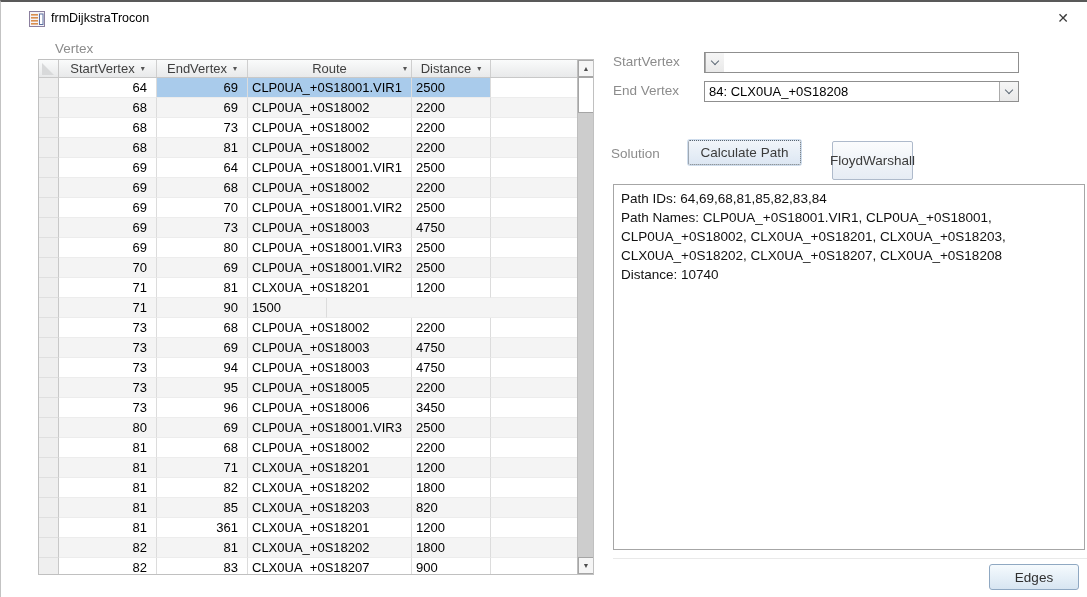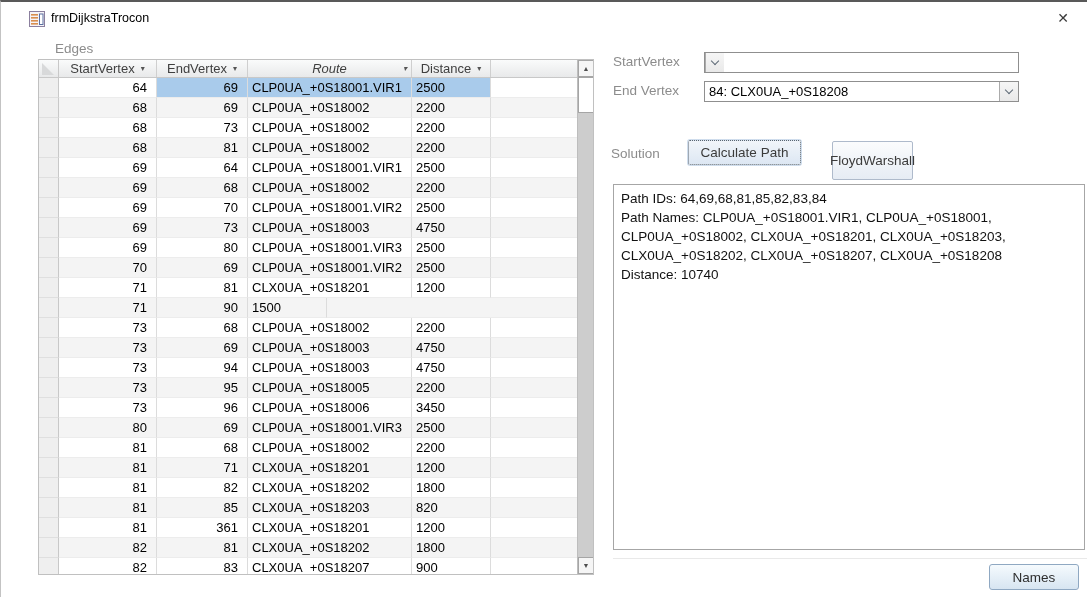--- a/index.html
+++ b/index.html
@@ -26,21 +26,21 @@
     border:1px solid #c0c0c0; background:#fff; overflow:hidden; }
   .ds-header { position:absolute; left:0; top:0; width:540px; height:18px; display:flex;
     background:linear-gradient(#fafbfb,#e8e9ea); border-bottom:1px solid #c8c8c8; }
   .hcell { position:relative; display:flex; align-items:center; justify-content:center;
     font-size:13px; color:#3f3f3f; border-right:1px solid #cfcfcf; white-space:nowrap; }
   .hcell .arrow { font-size:8px; color:#555; margin-left:6px; line-height:1; }
   .hcell.route-h .arrow { position:absolute; right:4px; }
   .corner { width:20px; border-right:1px solid #c8c8c8; position:relative; background:linear-gradient(#fafbfb,#e8e9ea); }
   .corner-tri { position:absolute; left:3px; top:3px; width:0; height:0;
     border-left:12px solid #d8d9da; border-top:12px solid transparent; }
-  .h-start { width:98px; } .h-end { width:91px; } .h-route { width:164px;font-style:italic; } .h-dist { width:79px; }
+  .h-start { width:98px; } .h-end { width:91px; } .h-route { width:164px; } .h-dist { width:79px; }
   .h-fill { flex:1; border-right:none; }
   .ds-body { position:absolute; left:0; top:18px; width:540px; }
   .ds-row { display:flex; height:20px; background:#ffffff; }
   .ds-row.alt { background:#f4f4f4; }
   .cell { font-size:13px; color:#000; line-height:19px; white-space:nowrap; overflow:hidden;
     border-right:1px solid #dcdcdc; border-bottom:1px solid #ececec; }
   .selector { width:20px; background:#efefef; border-right:1px solid #c8c8c8; border-bottom:1px solid #dfdfdf; }
   .c-start { width:98px; text-align:right; padding-right:9px; }
   .c-end   { width:91px; text-align:right; padding-right:9px; }
   .c-route { width:164px; text-align:left; padding-left:4px; }
@@ -90,21 +90,21 @@
     <rect x="2" y="3" width="7" height="1.6" fill="#d98f4e"></rect>
     <rect x="2" y="6" width="7" height="1.6" fill="#d98f4e"></rect>
     <rect x="2" y="9" width="7" height="1.6" fill="#d98f4e"></rect>
     <rect x="2" y="12" width="7" height="1.6" fill="#d98f4e"></rect>
     <rect x="10.5" y="3" width="3.5" height="10.5" fill="#ffffff" stroke="#5a6fa0"></rect>
   </svg>
   <span class="win-title">frmDijkstraTrocon</span>
   <span class="win-close">✕</span>
 </div>
 
-<div class="edges-label">Edges</div>
+<div class="edges-label">Vertex</div>
 
 <div class="datasheet">
   <div class="ds-header">
     <div class="corner">
         <div class="corner-tri"></div>
       </div>
     <div class="hcell h-start">
       <span>StartVertex</span>
       <span class="arrow">▾</span>
     </div>
@@ -351,13 +351,13 @@
 <div class="btn focused" style="left:687px; top:138px; width:113px; height:25px;">Calculate Path</div>
 <div class="btn" style="left:831px; top:139px; width:81px; height:39px;">FloydWarshall</div>
 
 <div class="solution-box">Path IDs: 64,69,68,81,85,82,83,84
 Path Names: CLP0UA_+0S18001.VIR1, CLP0UA_+0S18001,
 CLP0UA_+0S18002, CLX0UA_+0S18201, CLX0UA_+0S18203,
 CLX0UA_+0S18202, CLX0UA_+0S18207, CLX0UA_+0S18208
 Distance: 10740</div>
 
 <div class="close-btn-topline"></div>
-<div class="close-btn">Names</div>
+<div class="close-btn">Edges</div>
 
 </body></html>

